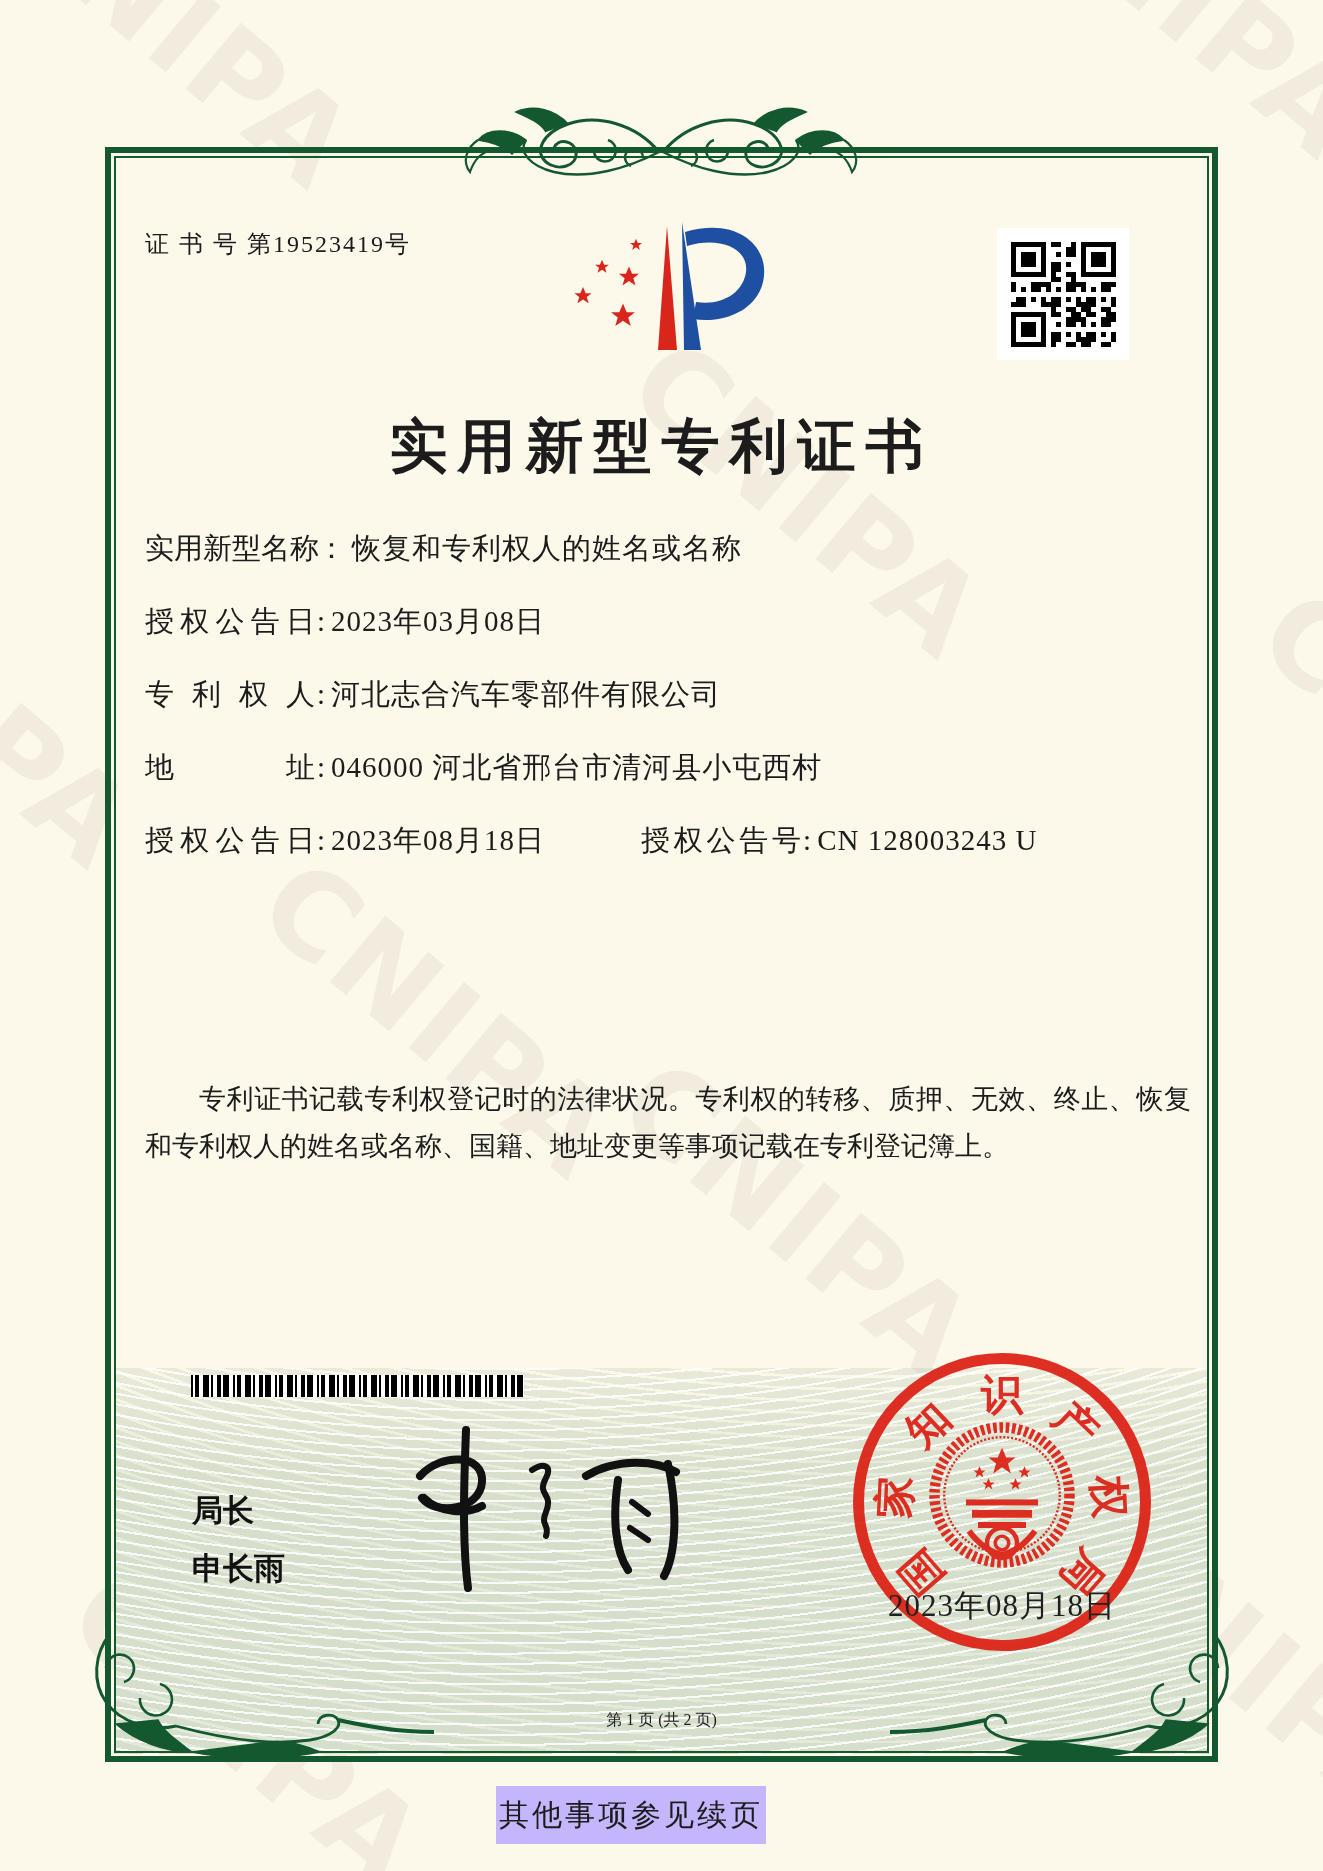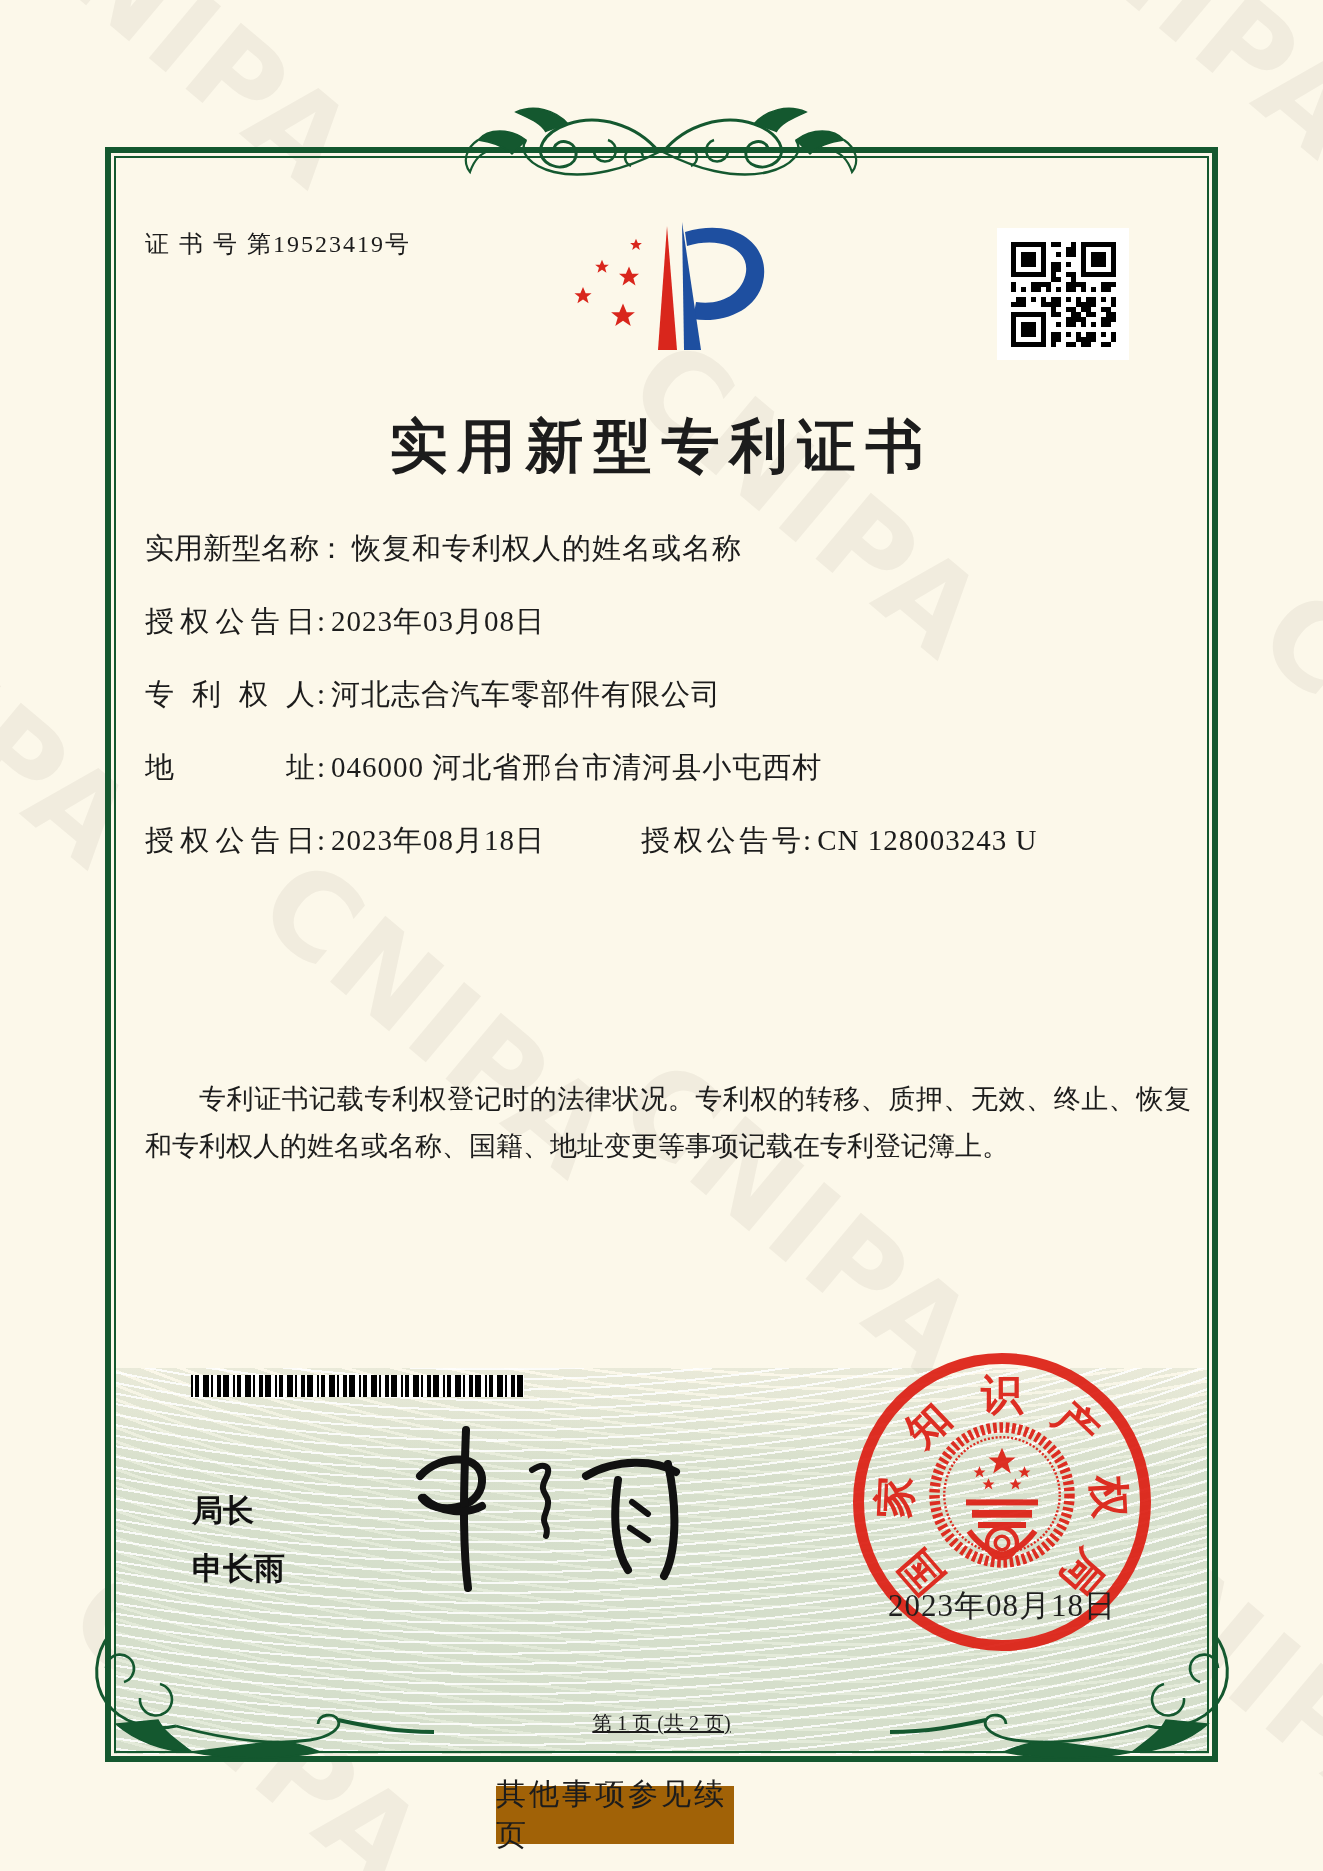--- a/index.html
+++ b/index.html
@@ -87,24 +87,24 @@
     font-size:42px; font-weight:bold; color:#dd2015;
     font-family:"Liberation Sans", sans-serif;
   }
   .seal-emblem{position:absolute; left:50%; top:50%; transform:translate(-50%,-54%);}
   .seal-date{
     position:absolute; left:0; width:100%; top:232px; text-align:center;
     font-size:31px; color:#111; letter-spacing:1px; z-index:6;
   }
   
   .page-num{position:absolute; left:0; top:1710px; width:100%; text-align:center;
-    font-size:20px; z-index:4;text-decoration:underline;}
+    font-size:16px; z-index:4;}
   .cont-note{
-    position:absolute; left:496px; top:1786px; width:238px; height:58px; z-index:4;
-    background:#a16207; display:flex; align-items:center; justify-content:center;
+    position:absolute; left:496px; top:1786px; width:270px; height:58px; z-index:4;
+    background:#c4b5fd; display:flex; align-items:center; justify-content:center;
     font-size:30px; letter-spacing:3px;
   }
 </style>
 </head>
 <body>
 
 <div class="page">
 
   <div class="wm" style="left:-30px; top:-40px;">CNIPA</div>
   <div class="wm" style="left:980px; top:-70px;">CNIPA</div>

